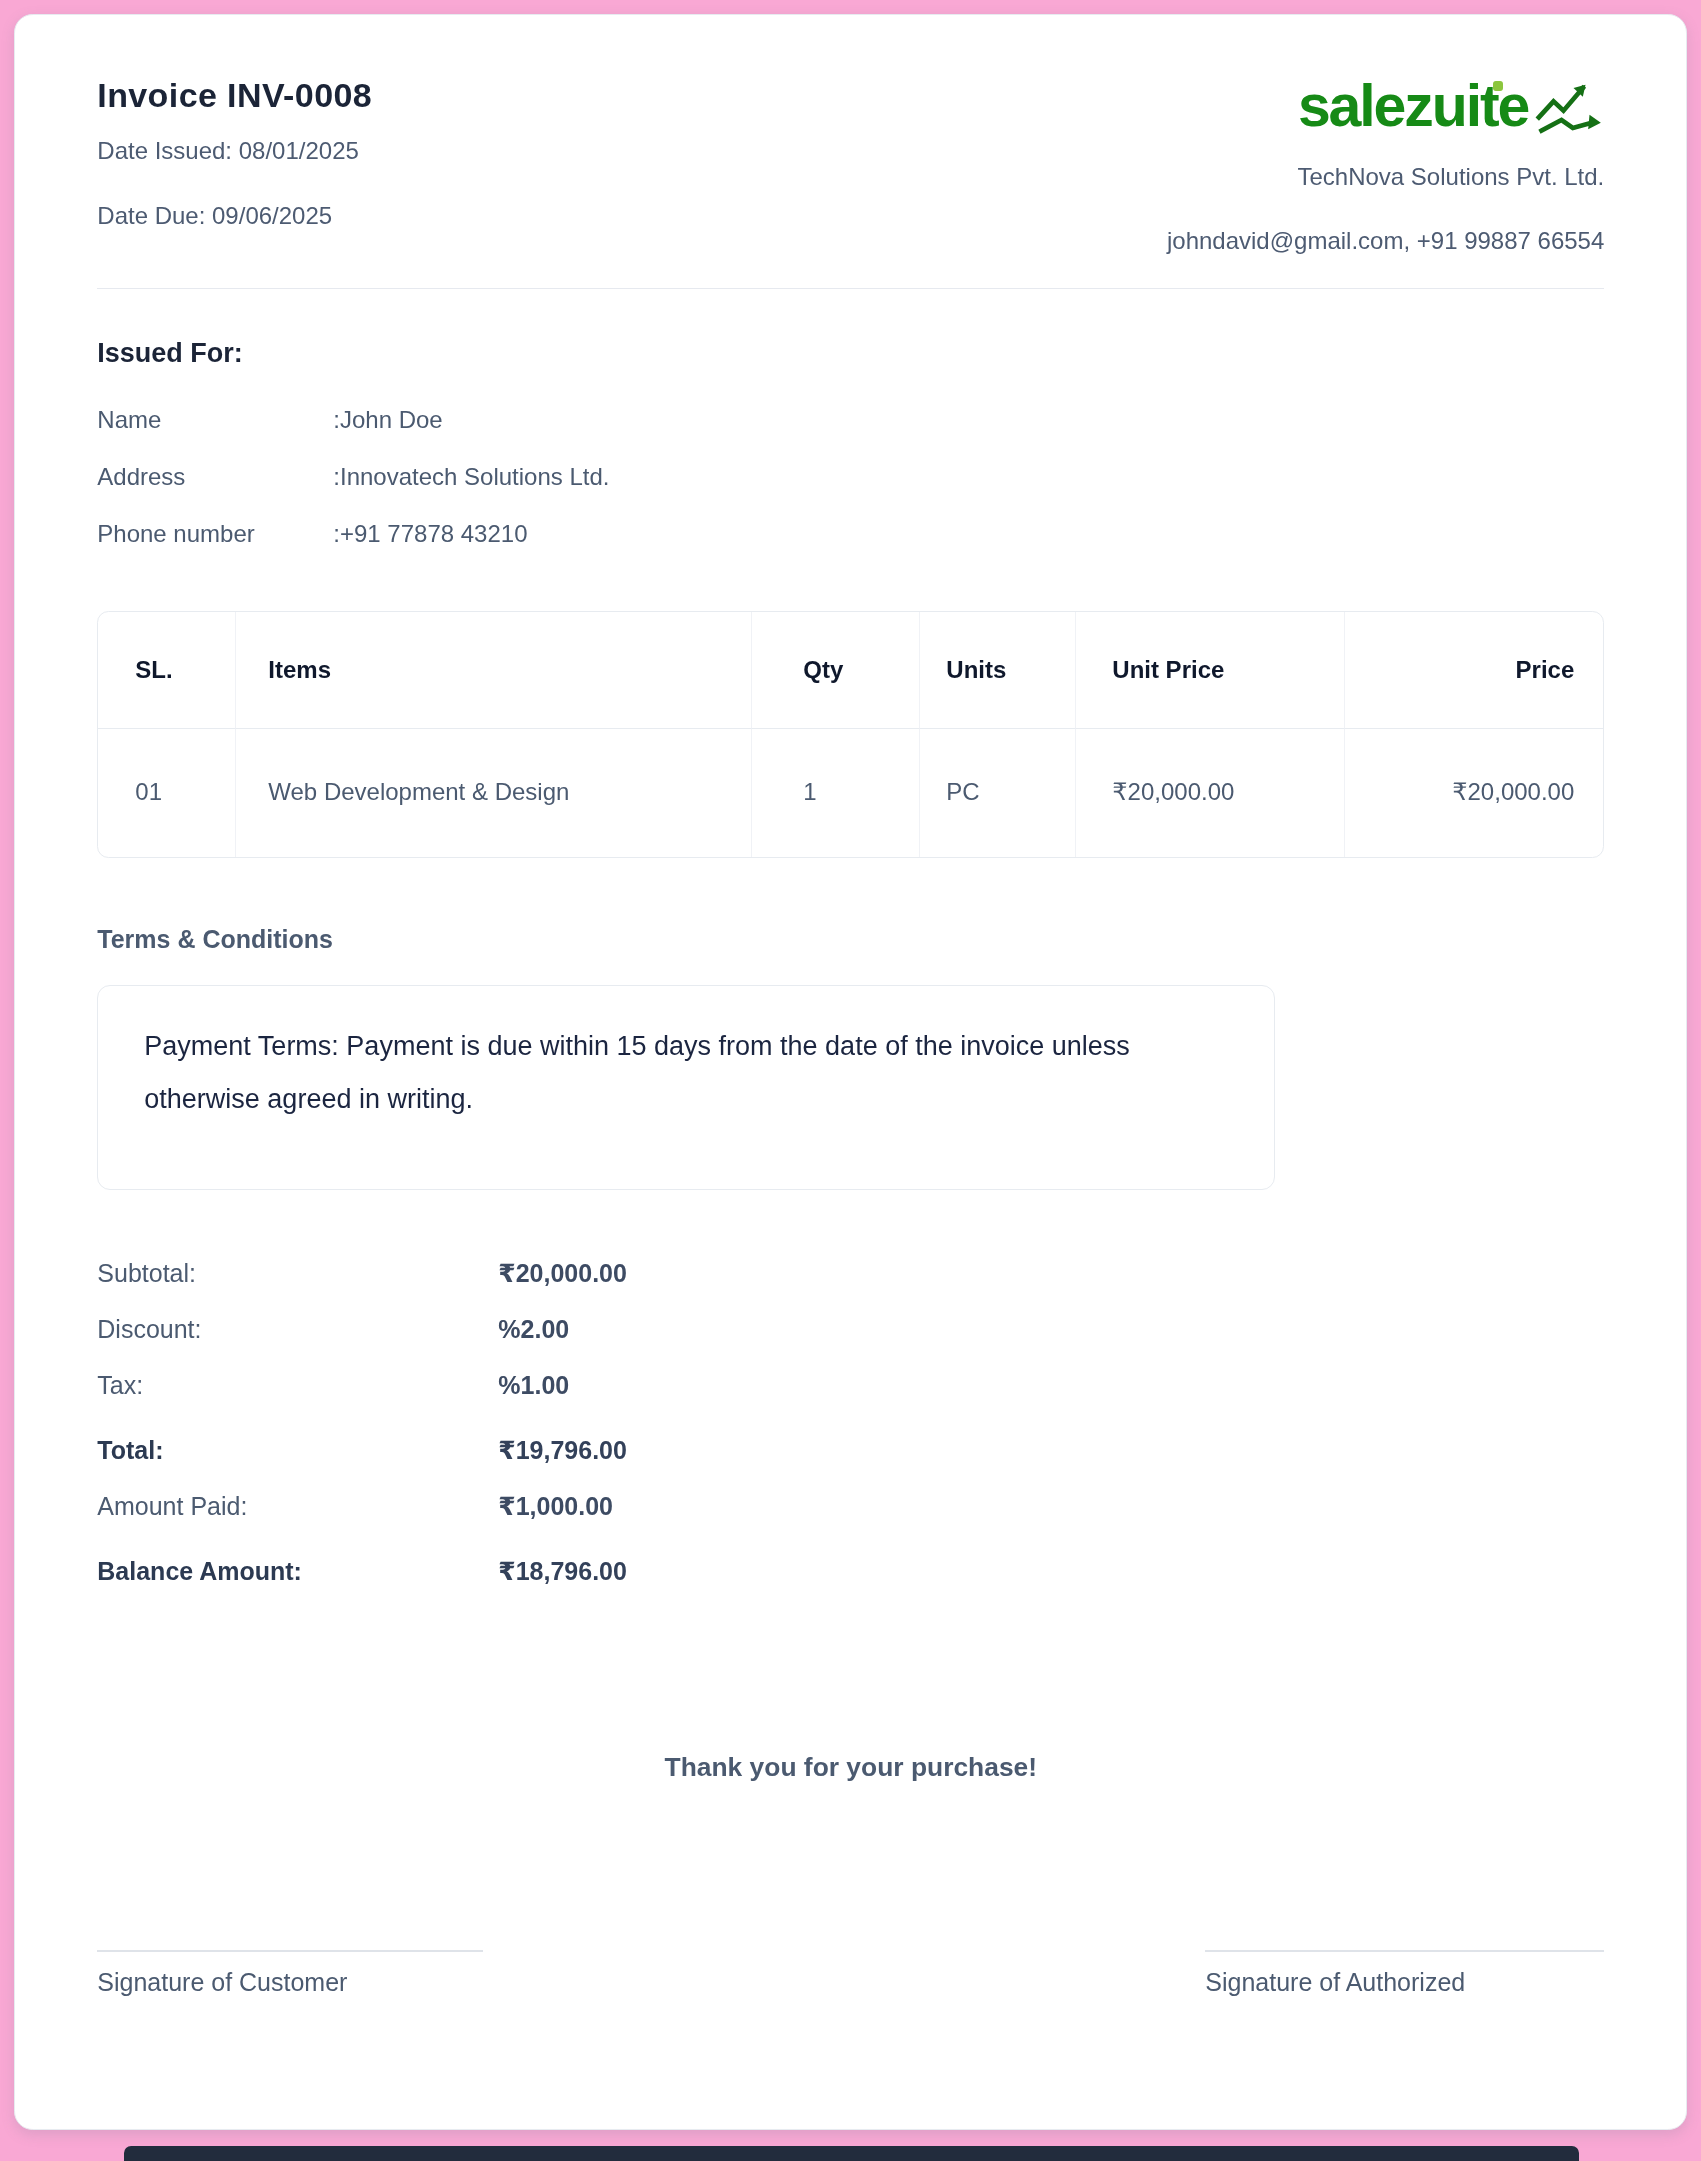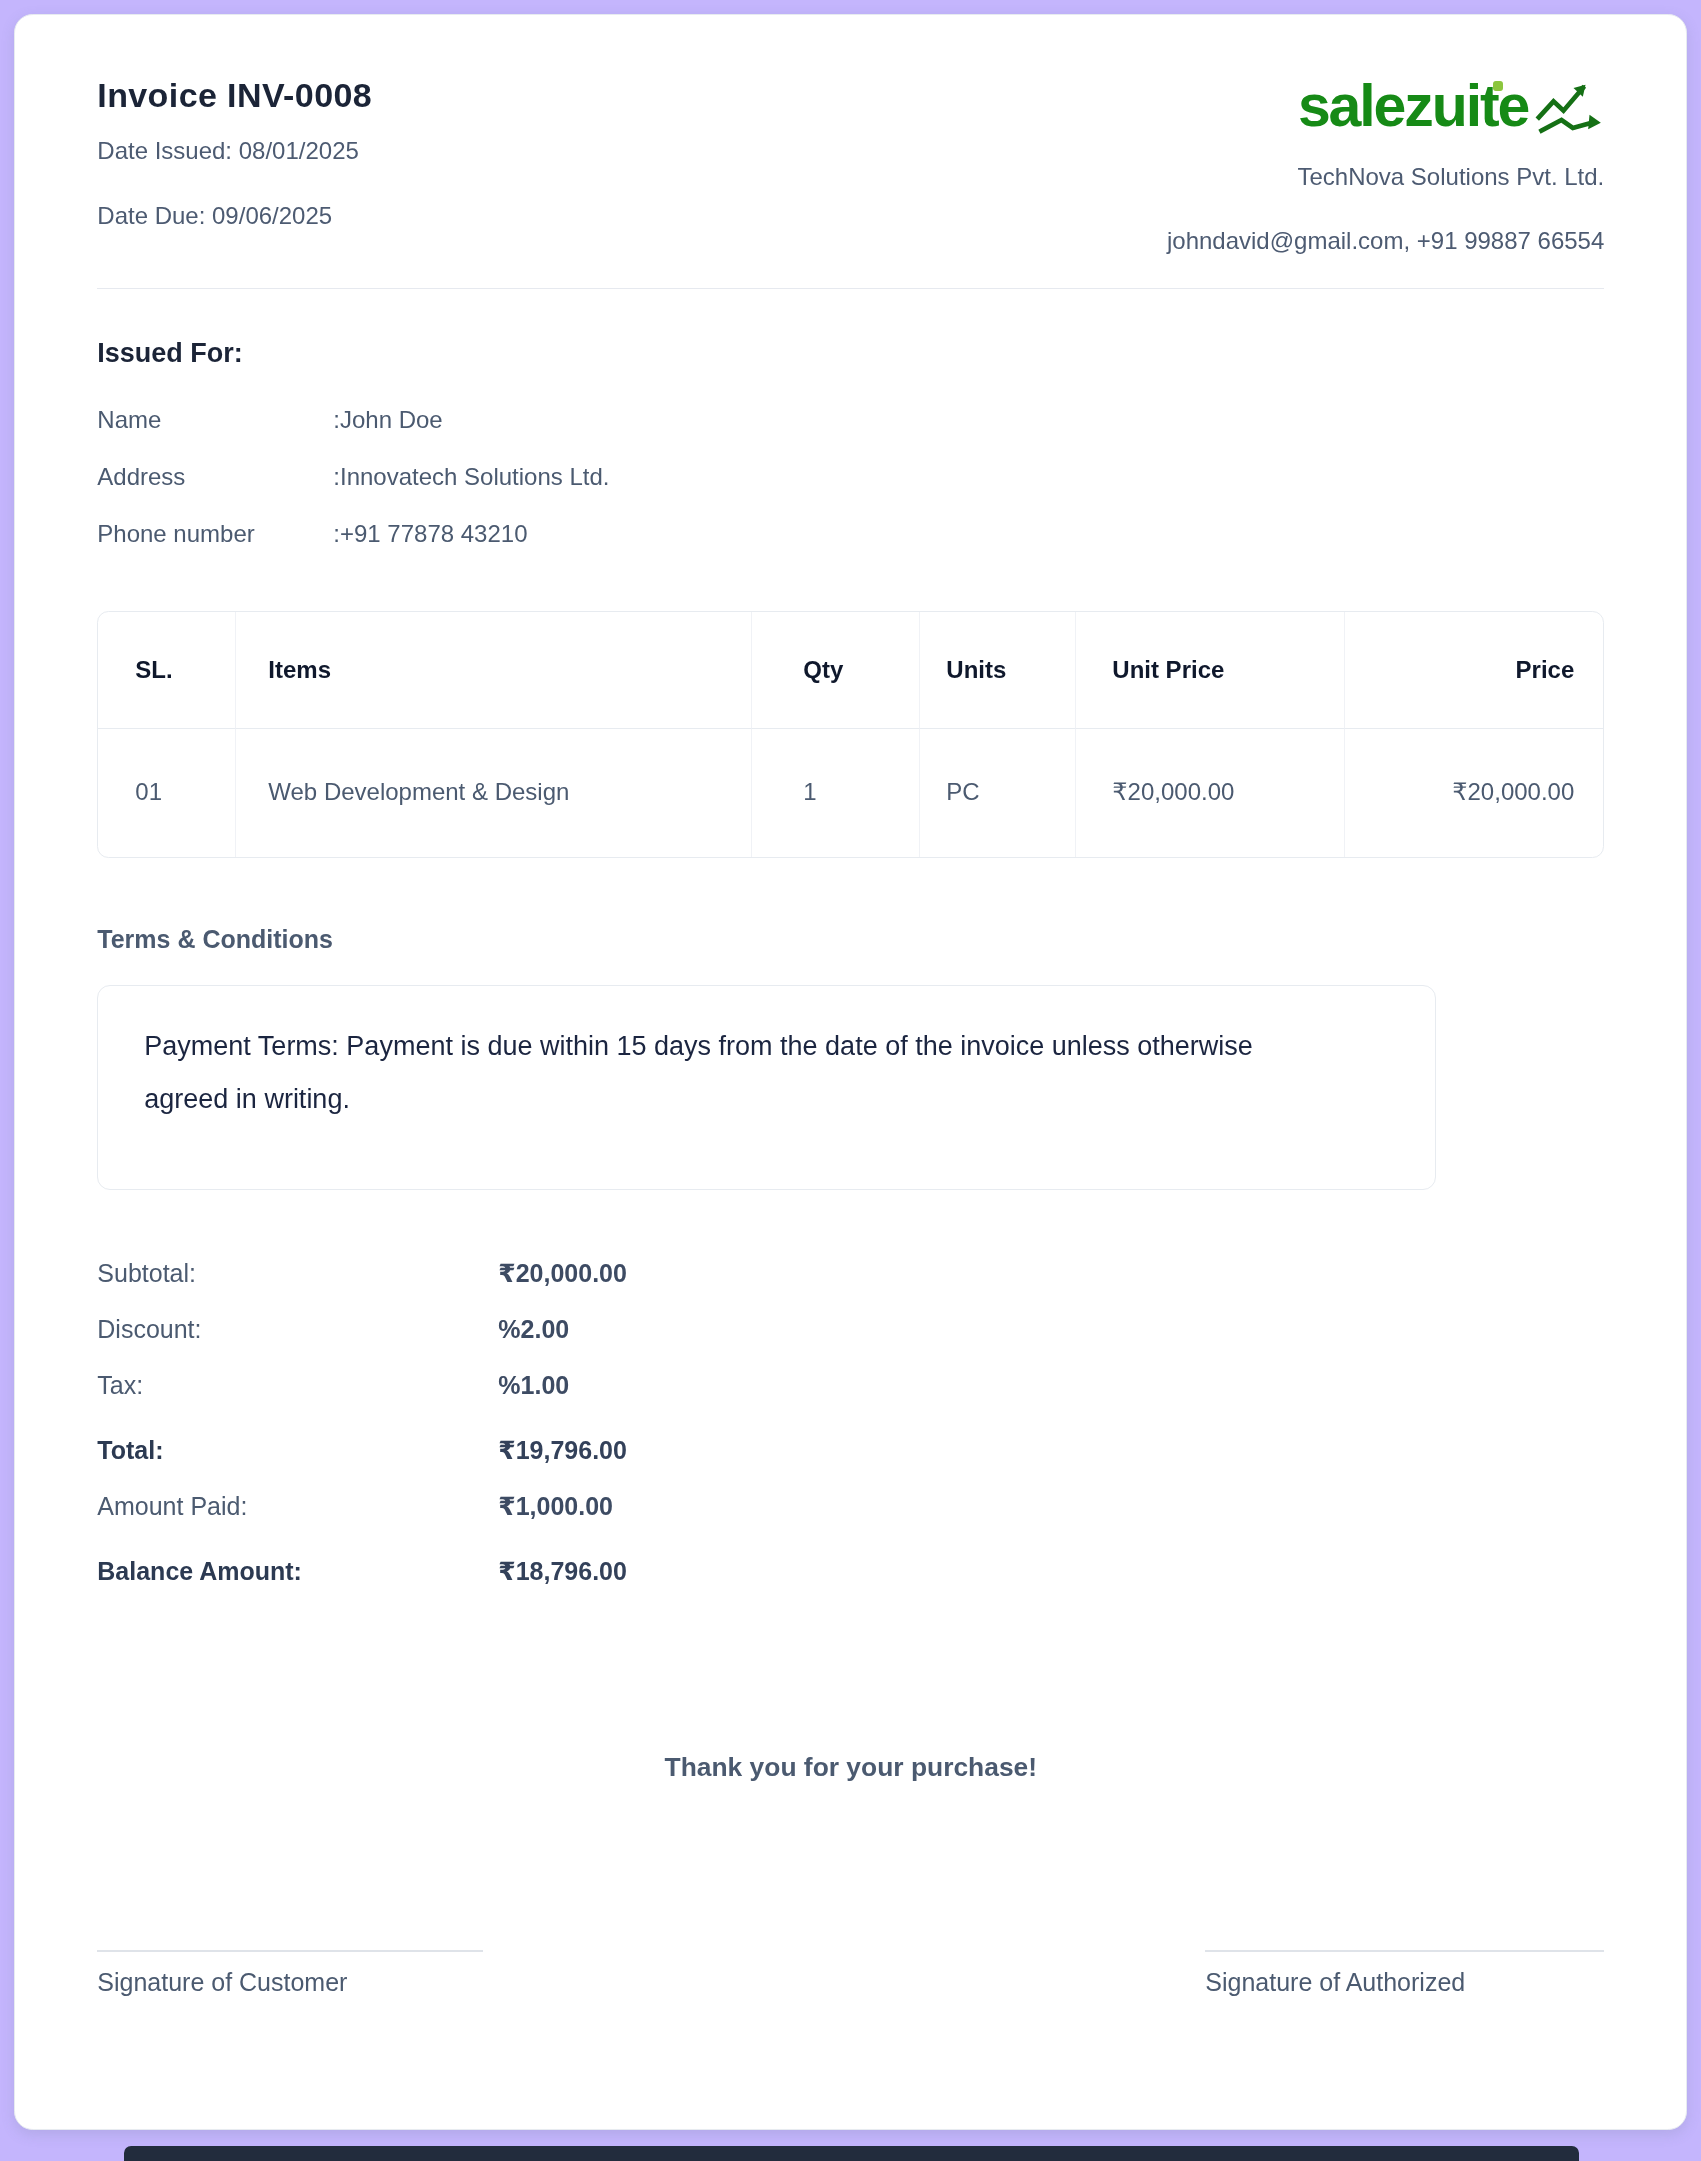--- a/index.html
+++ b/index.html
@@ -5,21 +5,21 @@
   * { margin:0; padding:0; box-sizing:border-box; }
   html,body { width:1701px; }
   body {
     font-family:"Liberation Sans","DejaVu Sans",sans-serif;
     background:#edf0f4;
     color:#4b5a70;
   }
   .page {
     position:relative;
     width:1701px; height:2161px;
-    background:#c4b5fd;
+    background:#f9a8d4;
     overflow:hidden;
   }
   .card {
     position:absolute;
     left:14.3px; top:14.3px;
     width:1673px; height:2116px;
     background:#ffffff;
     border:0.7px solid #e7ebf0;
     border-radius:18.6px;
     box-shadow:0 4.3px 13px rgba(100,116,139,.18);
@@ -65,21 +65,21 @@
   .cell:nth-child(6n){ border-right:none; text-align:right; padding-right:29px; }
   .cell.head { font-weight:700; color:#0f182c; border-bottom:1.4px solid #e7ebf0; }
   .cell.body { padding-top:49px; padding-bottom:51px; }
   .cell.c-items { padding-left:32px; }
   .cell.c-qty  { padding-left:51px; }
   .cell.c-units{ padding-left:26px; }
   .cell.c-uprice{ padding-left:36px; }
   
   .terms-heading { margin-top:67px; font-size:25px; font-weight:600; color:#4b5a70; }
   .terms-box {
-    margin-top:31px; width:1339px;
+    margin-top:31px; width:1178px;
     border:1.4px solid #e7ebf0; border-radius:13px;
     padding:34px 43px 63px 46px;
   }
   .terms-text { font-size:27px; line-height:53px; color:#1b2540; max-width:1171px; }
   
   .totals { margin-top:69px; font-size:25px; }
   .t-row { display:flex; margin-bottom:27px; align-items:flex-start; }
   .t-row .t-lbl { width:401px; flex:0 0 401px; color:#4b5a70; }
   .t-row .t-val { font-weight:700; color:#3d4b63; }
   .t-row.strong { margin-top:36px; }

